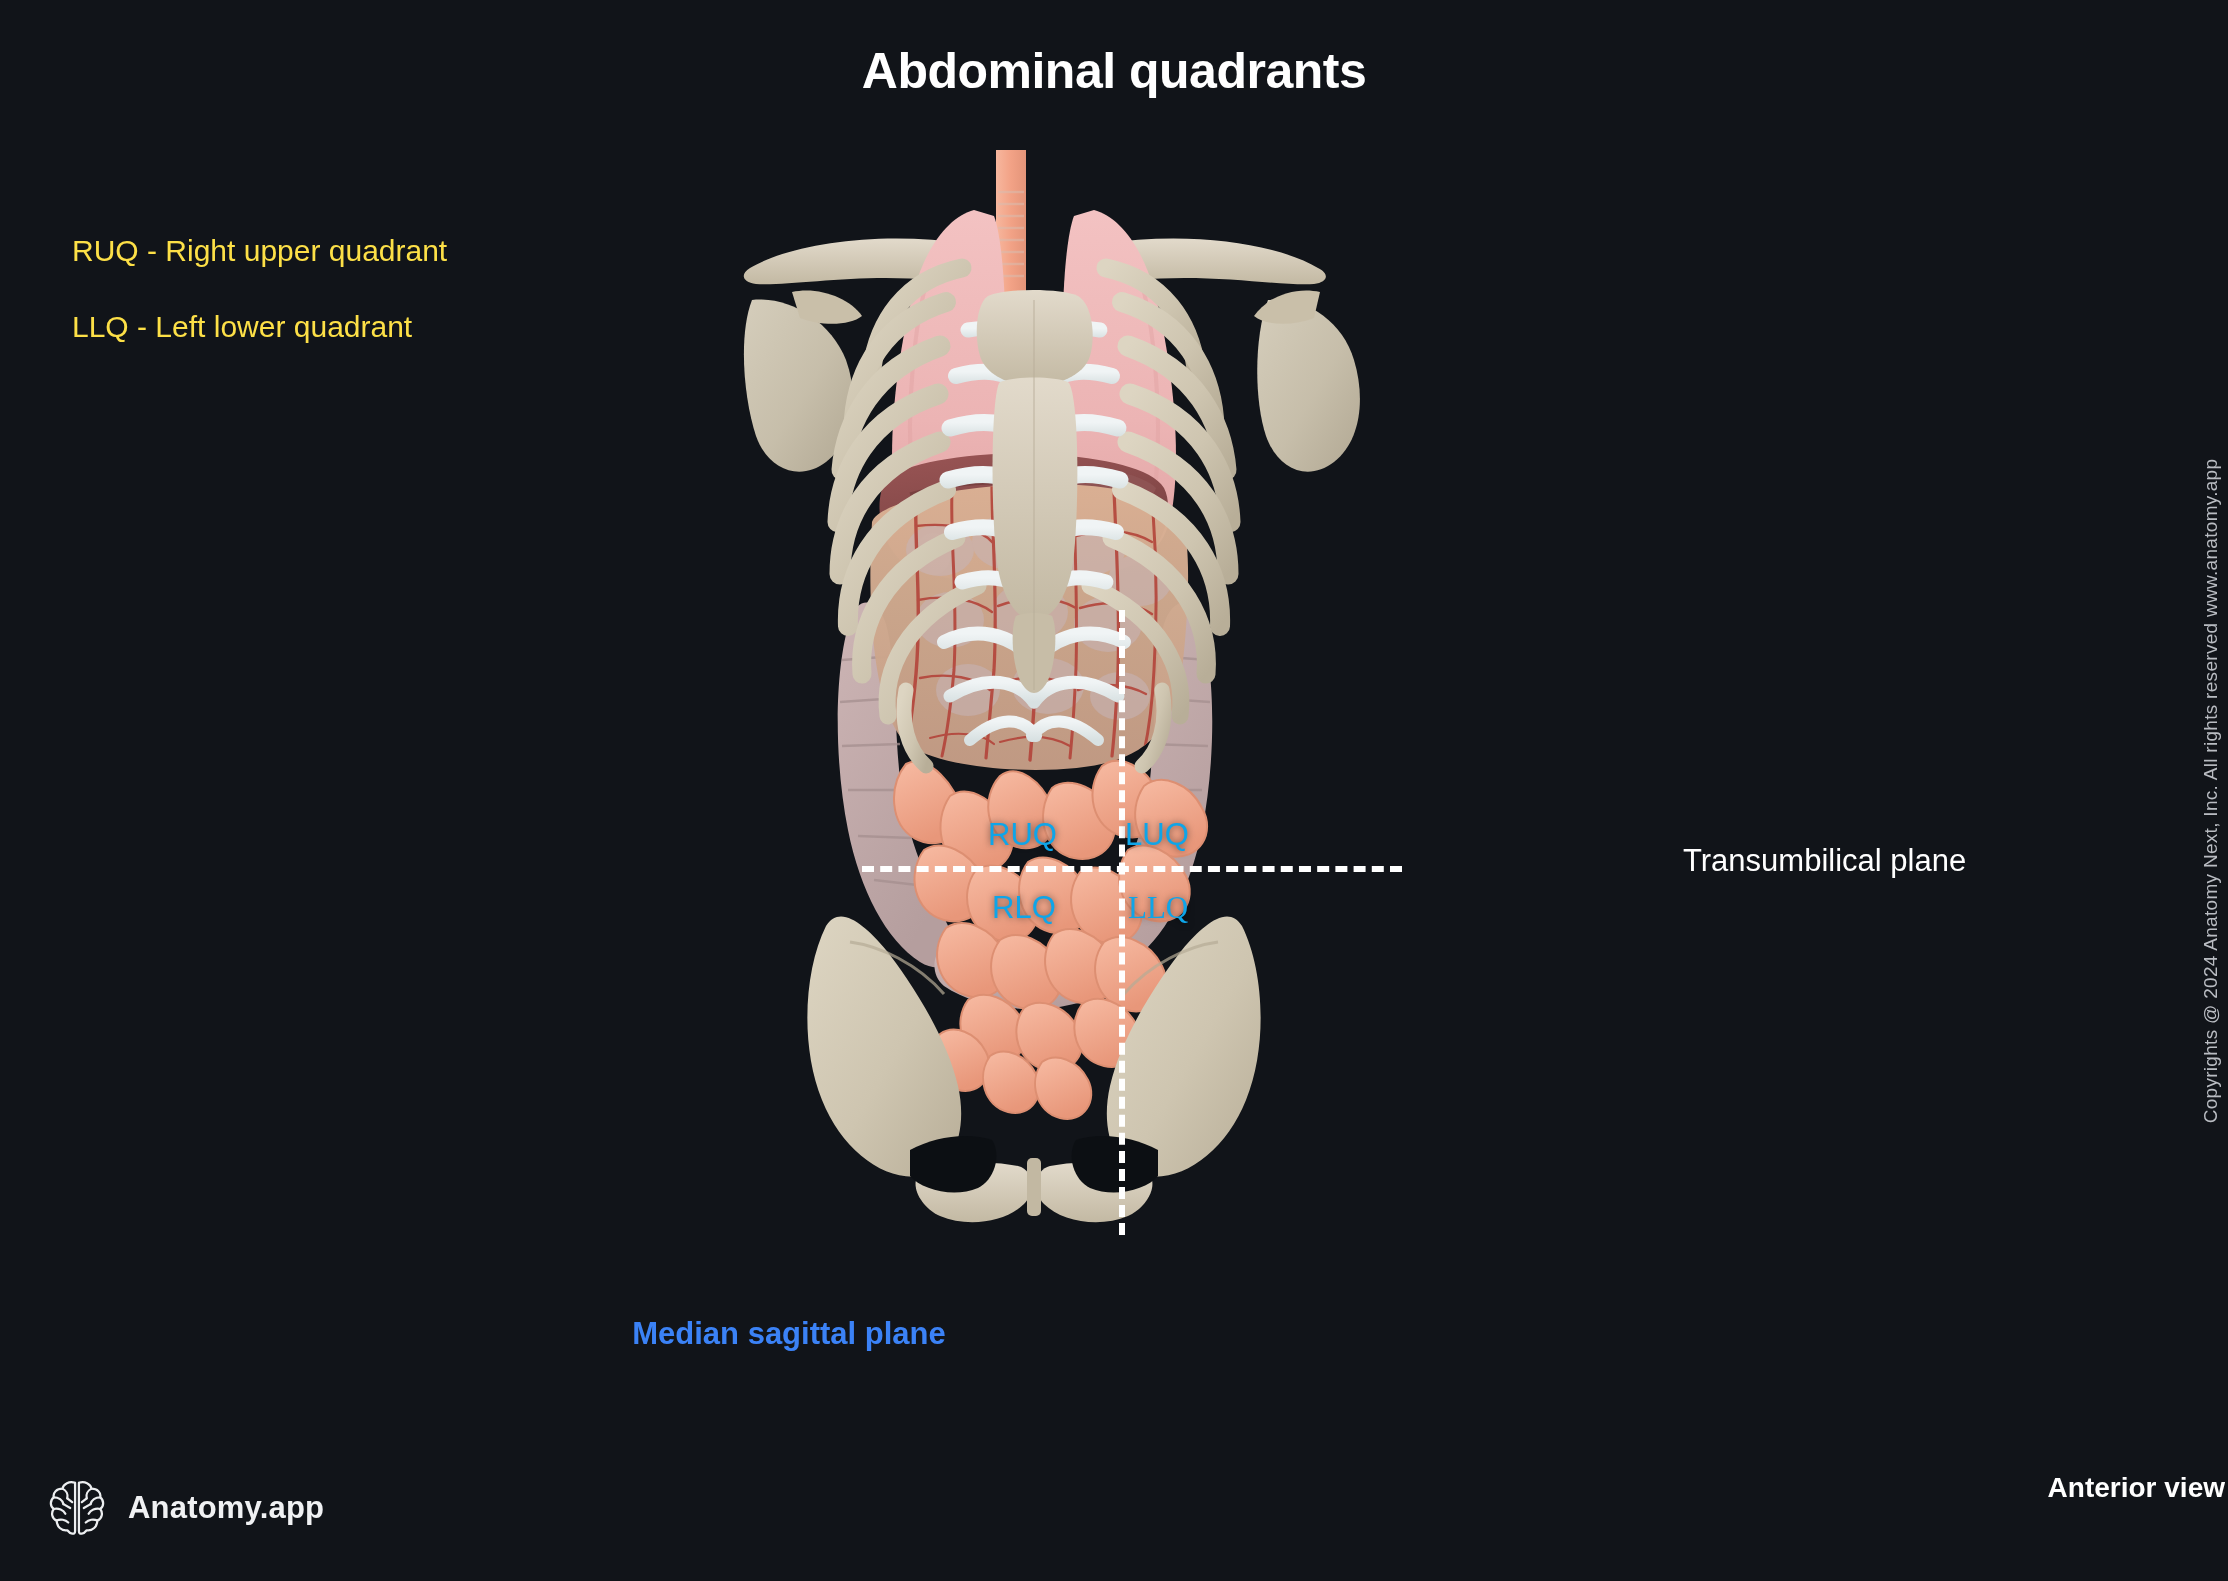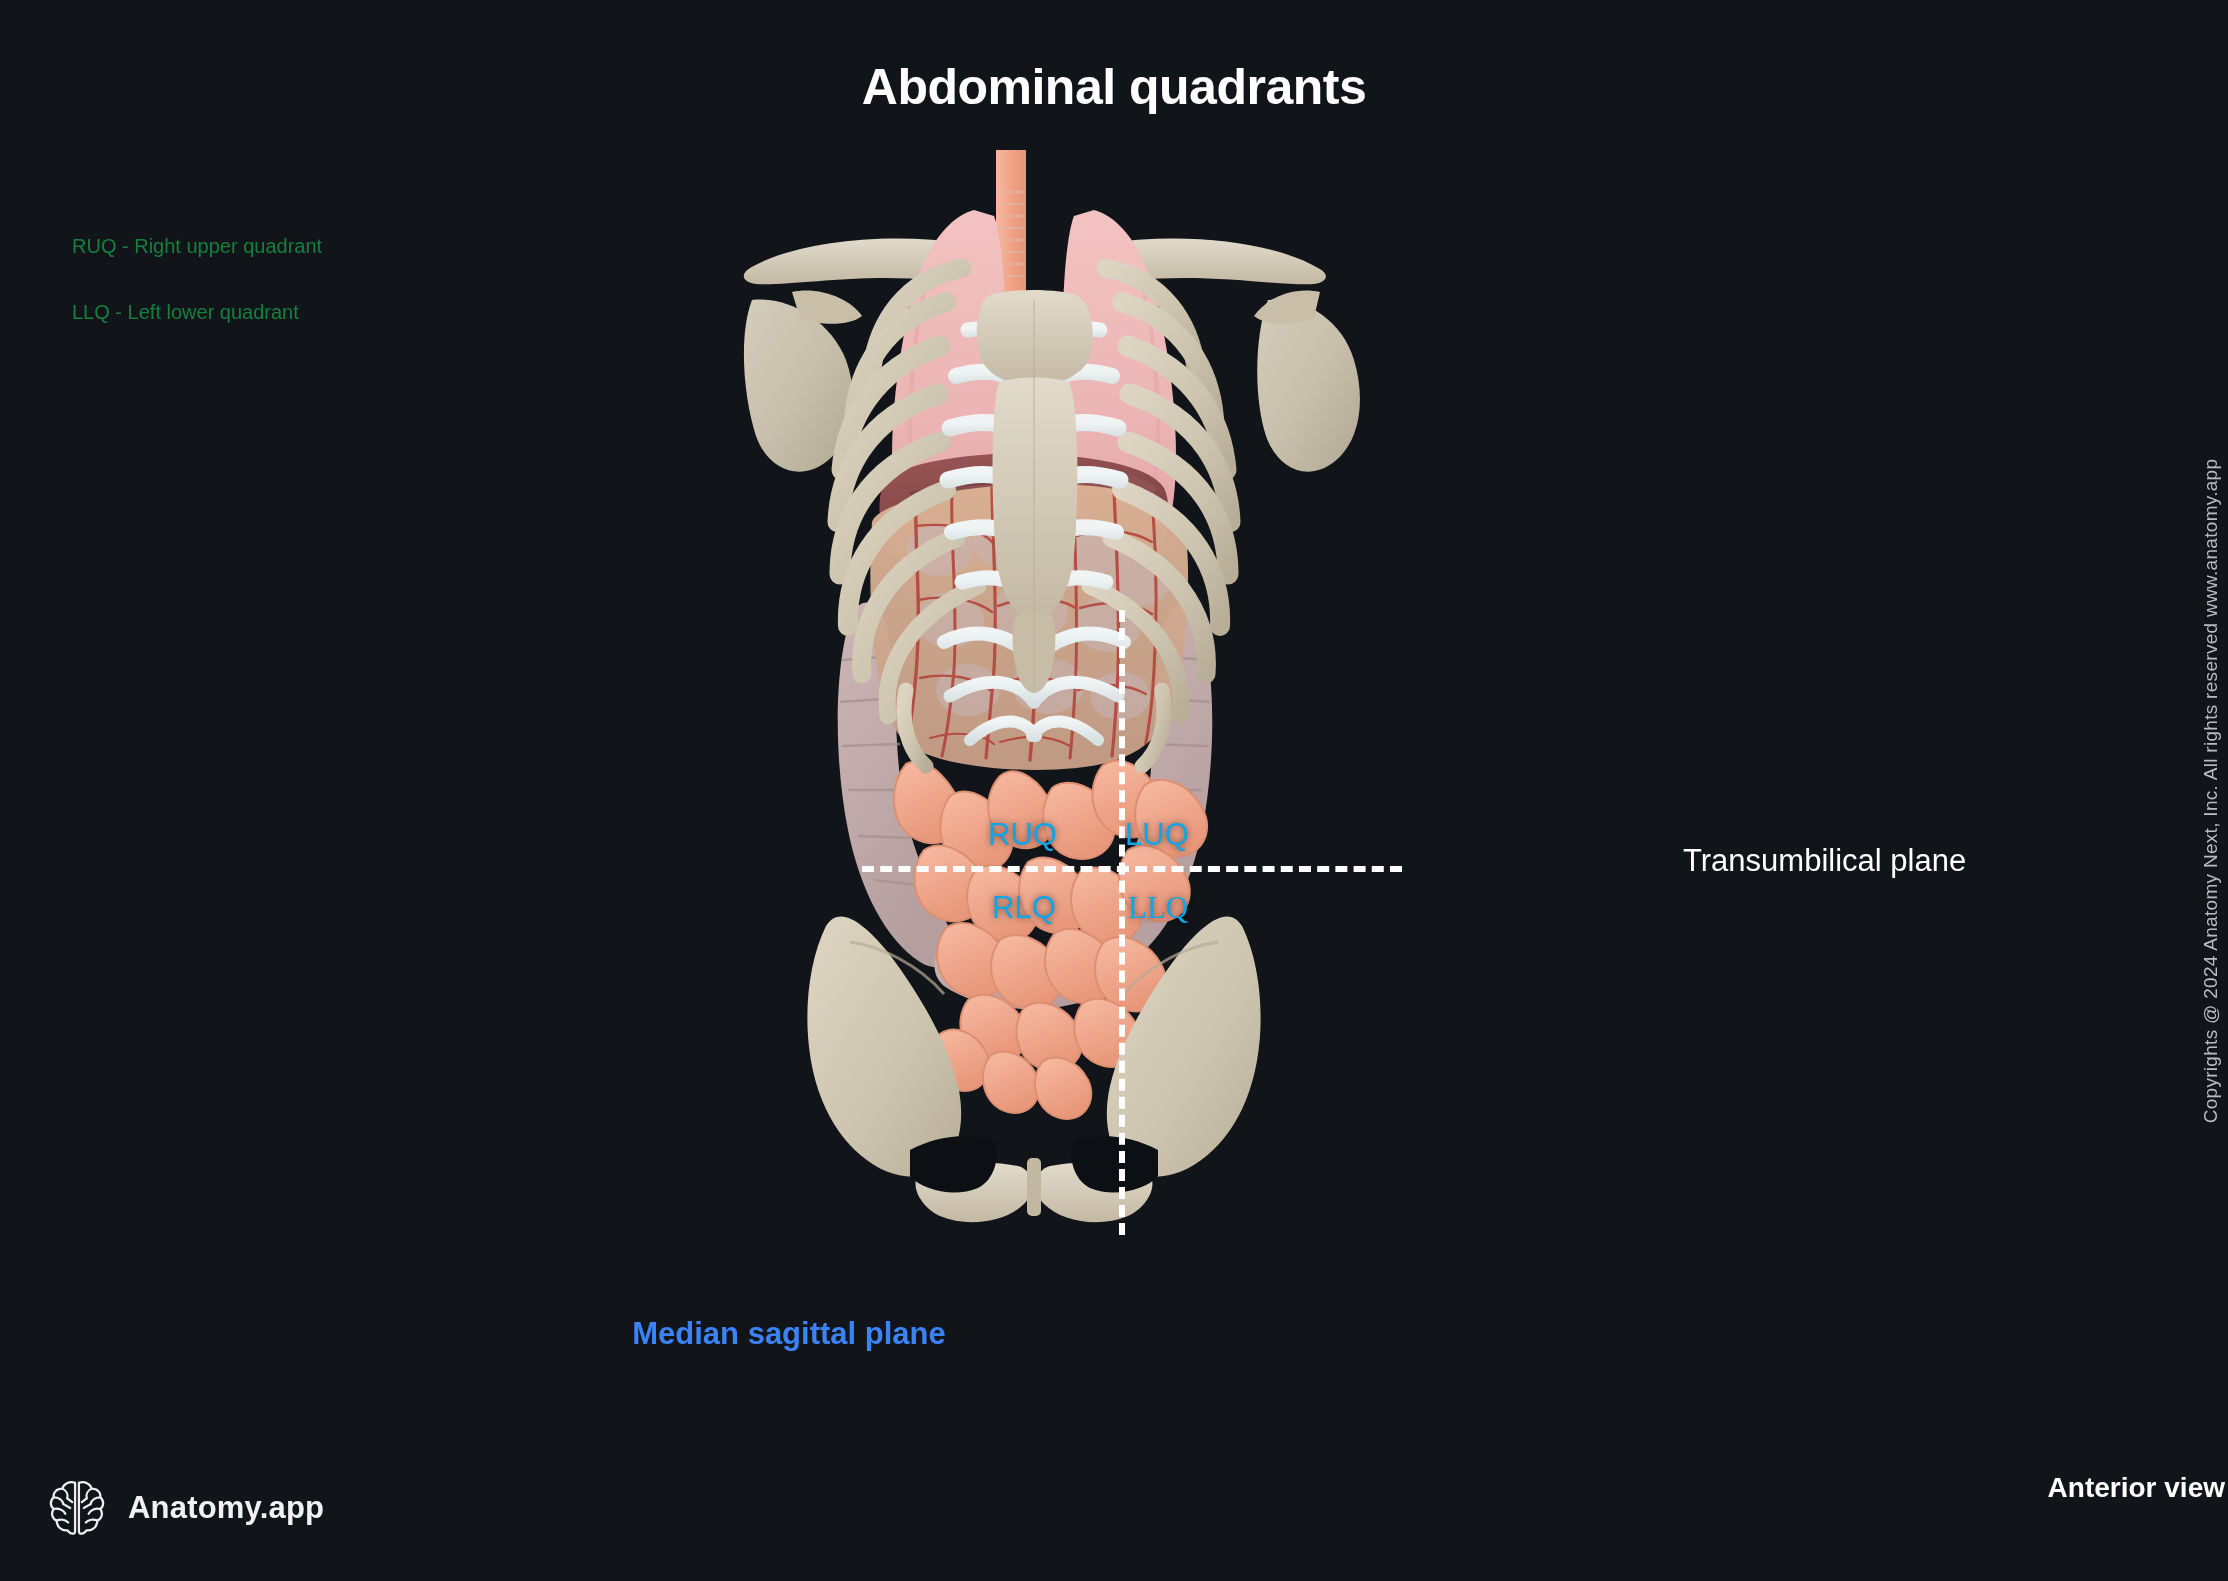--- a/index.html
+++ b/index.html
@@ -17,32 +17,31 @@
 
   
   #title {
     position: absolute;
     left: 0; right: 0; top: 42px;
     text-align: center;
     font-size: 50px;
     font-weight: 700;
     color: #ffffff;
     letter-spacing: -0.5px;
-    margin-top: 16px;
   }
 
   
   #legend {
     position: absolute;
     left: 72px; top: 236px;
     width: 560px;
   }
   .legend-row {
-    font-size: 20px;
-    color: #15803d;
+    font-size: 30px;
+    color: #fde047;
     line-height: 1;
     margin-bottom: 46px;
     white-space: nowrap;
   }
   .legend-abbr { }
 
   
   #figure {
     position: absolute;
     left: 700px; top: 150px;

